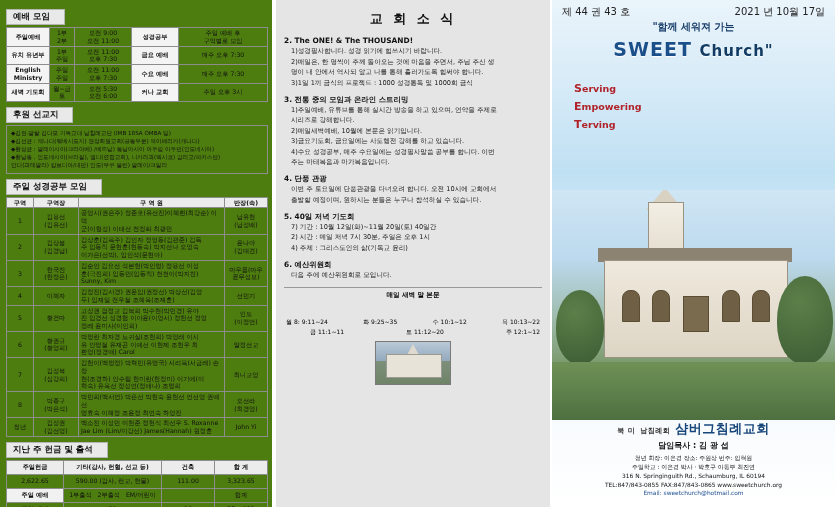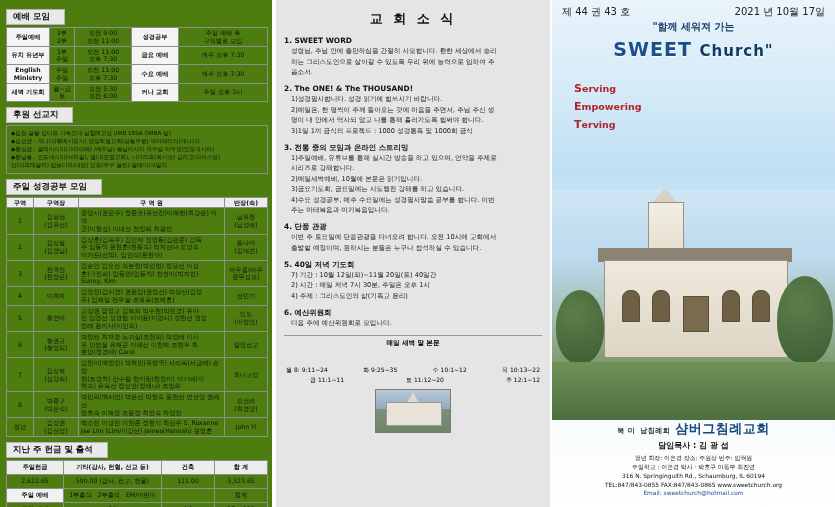--- a/index.html
+++ b/index.html
@@ -307,28 +307,20 @@
           <td class="c">16</td>
           <td class="c">27&nbsp;&nbsp;&nbsp;&nbsp;123</td>
         </tr>
       </tbody>
     </table>
   </div>
 
   <div class="mid">
     <div class="mid-title">교 회 소 식</div>
 
-    <div class="item">
-      <div class="item-h">1. SWEET WORD</div>
-      <div class="item-b">
-        <div>성령님, 주님 안에 출만하심을 간절히 사모합니다.  환한 세상에서 승리</div>
-        <div>하는 그리스도인으로 살아갈 수 있도록 우리 위에 능력으로 임하여 주</div>
-        <div>옵소서.</div>
-      </div>
-    </div>
 
     <div class="item">
       <div class="item-h">2. The ONE! &amp; The THOUSAND!</div>
       <div class="item-b">
         <div>1)성경필사합니다.  성경 읽기에 힘쓰시기 바랍니다.</div>
         <div>2)매일은, 한 명씩이 주께 돌아오는 것에 마음을 주면서, 주님 주신 생</div>
         <div>명이 내 안에서 역사되 앞고 나를 통해 흘러가도록 힘써야 합니다.</div>
         <div>3)1일 1끼 금식의 프로젝트 : 1000 성경통독 및 1000회 금식</div>
       </div>
     </div>

